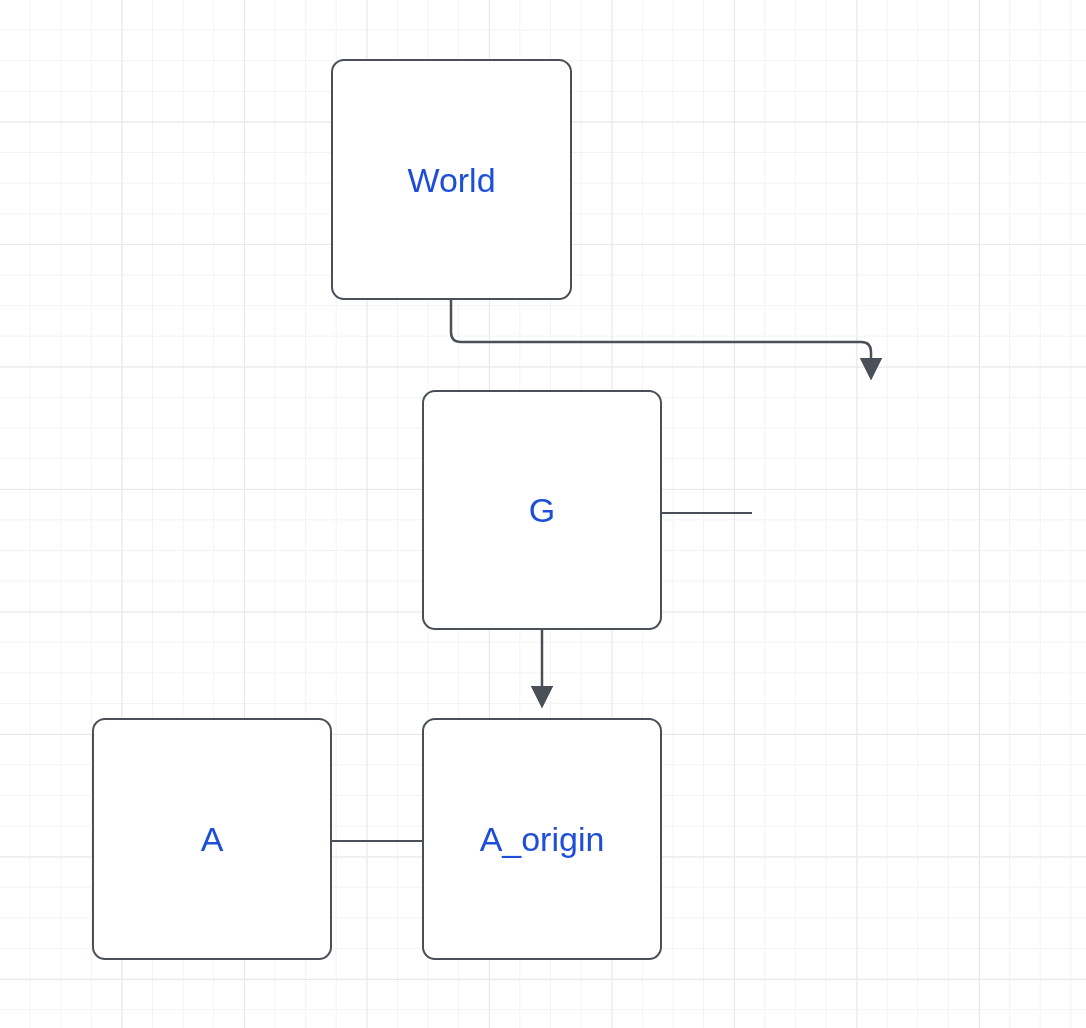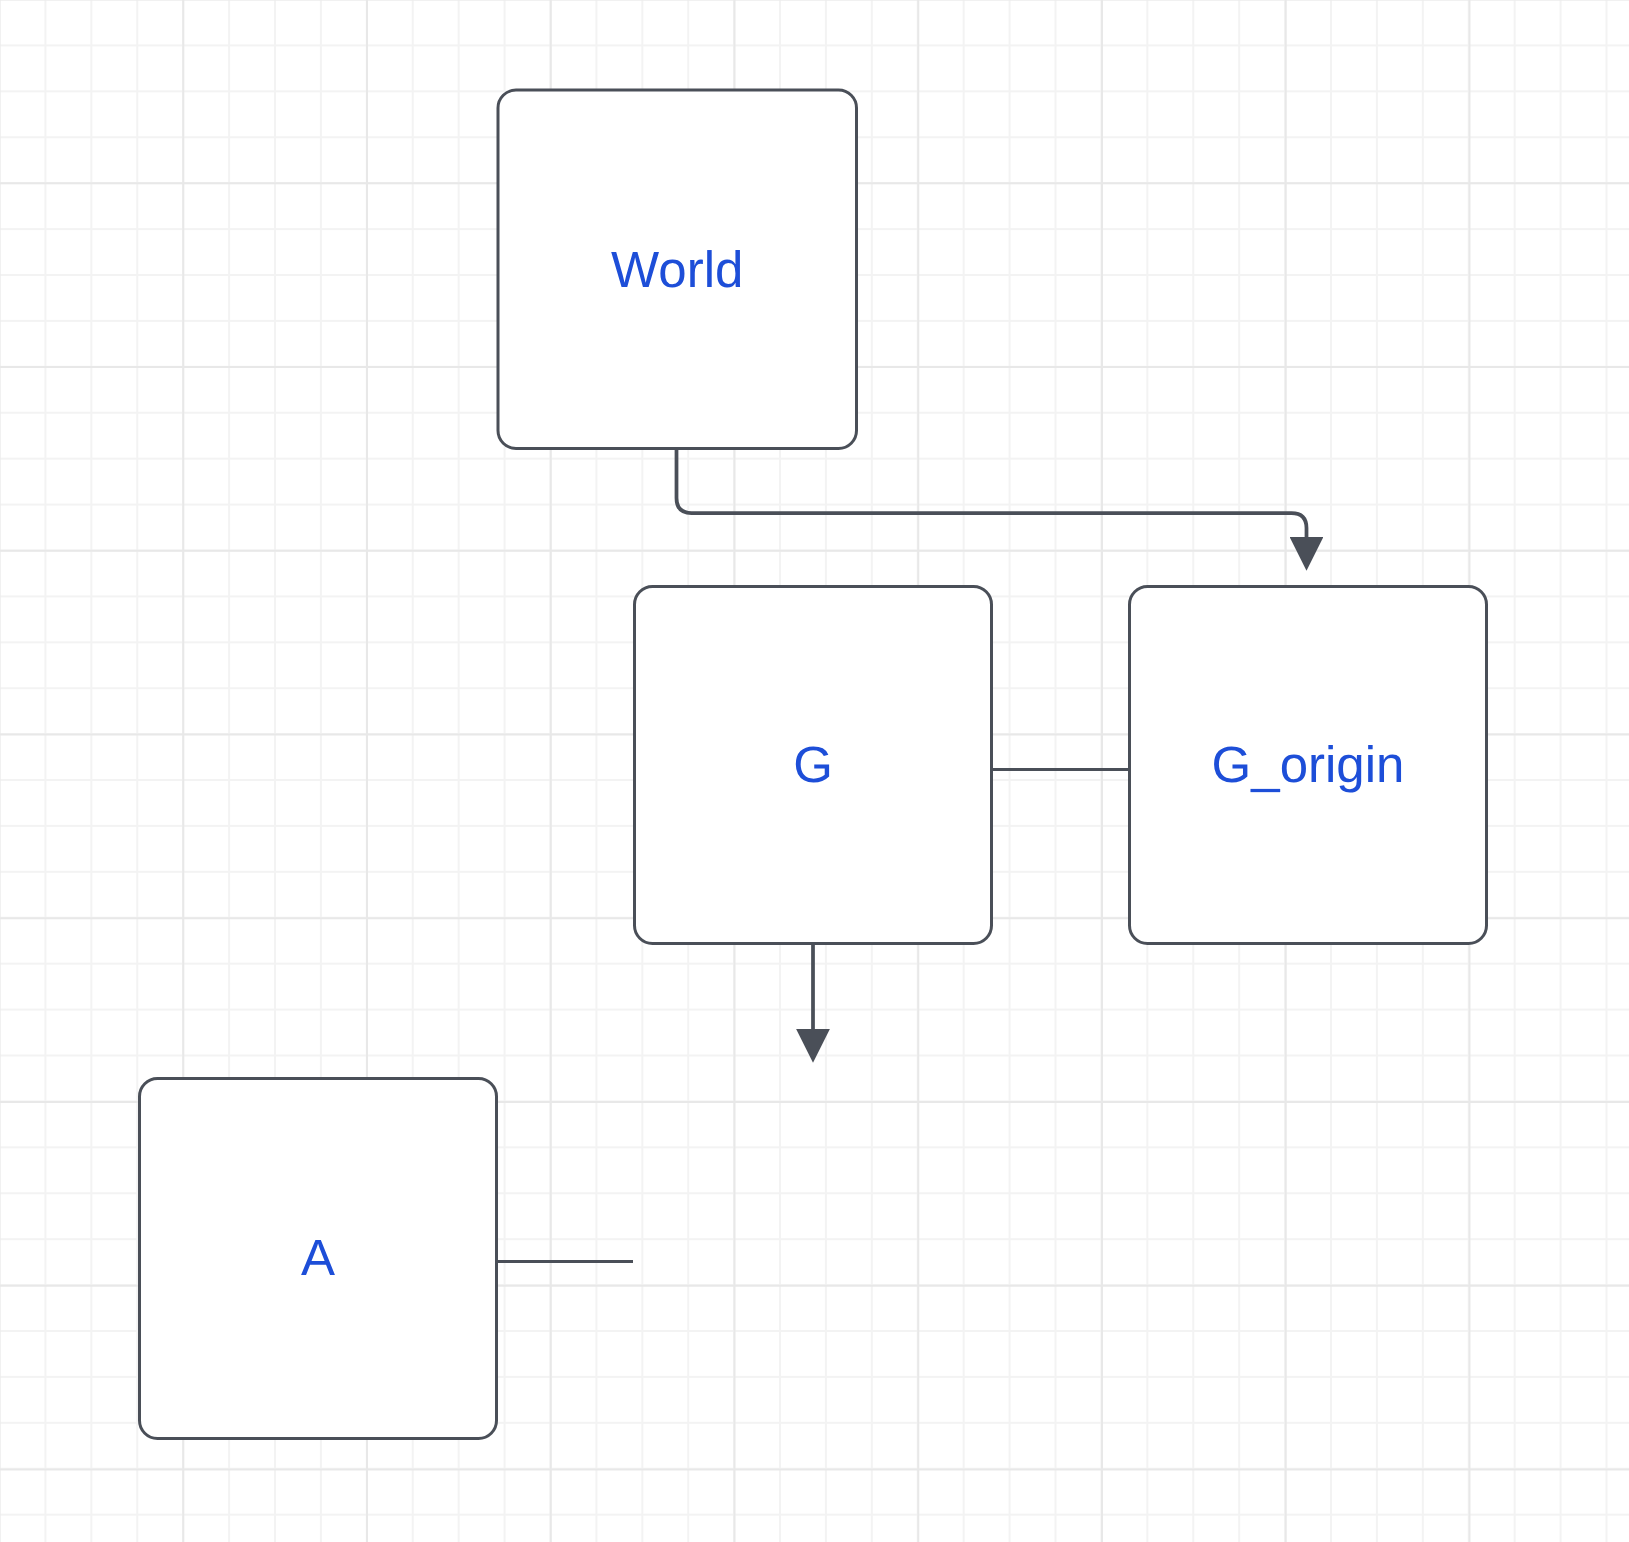--- a/index.html
+++ b/index.html
@@ -79,22 +79,22 @@
   </svg>
 
   <div class="node" style="left:331px; top:59px; width:241px; height:241px;">
     <span class="node-label">World</span>
   </div>
 
   <div class="node" style="left:422px; top:390px; width:240px; height:240px;">
     <span class="node-label">G</span>
   </div>
 
-  <div class="node" style="left:752px; top:390px; width:240px; height:240px;">
-    <span class="node-label">G_origin</span>
-  </div>
 
   <div class="node" style="left:92px; top:718px; width:240px; height:242px;">
     <span class="node-label">A</span>
   </div>
 
+  <div class="node" style="left:422px; top:718px; width:240px; height:242px;">
+    <span class="node-label">A_origin</span>
+  </div>
 
 </div>
 
 </body></html>

